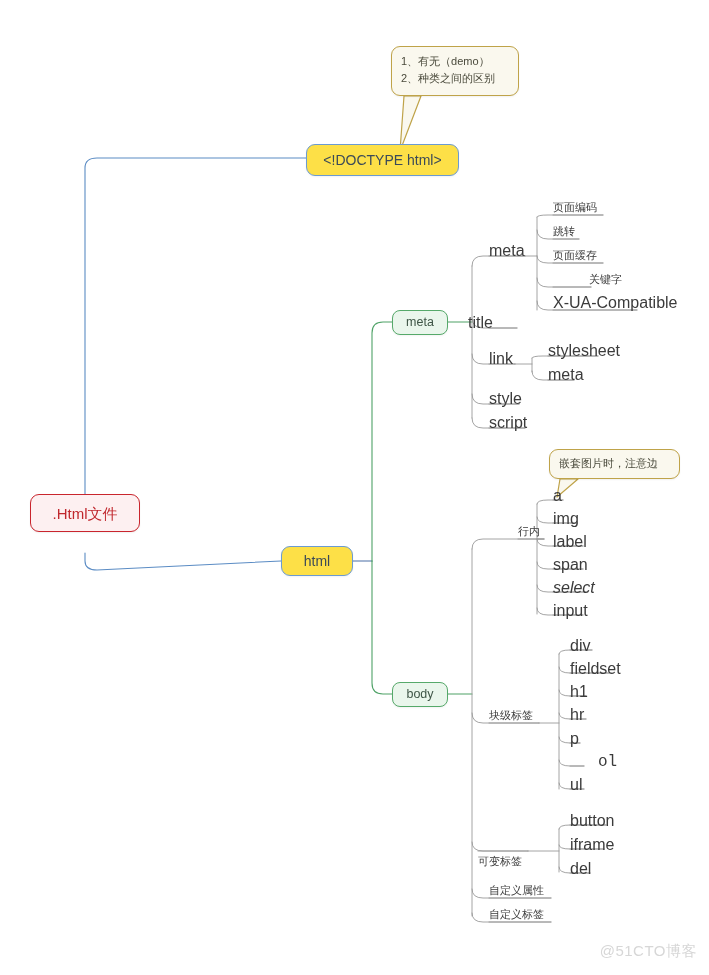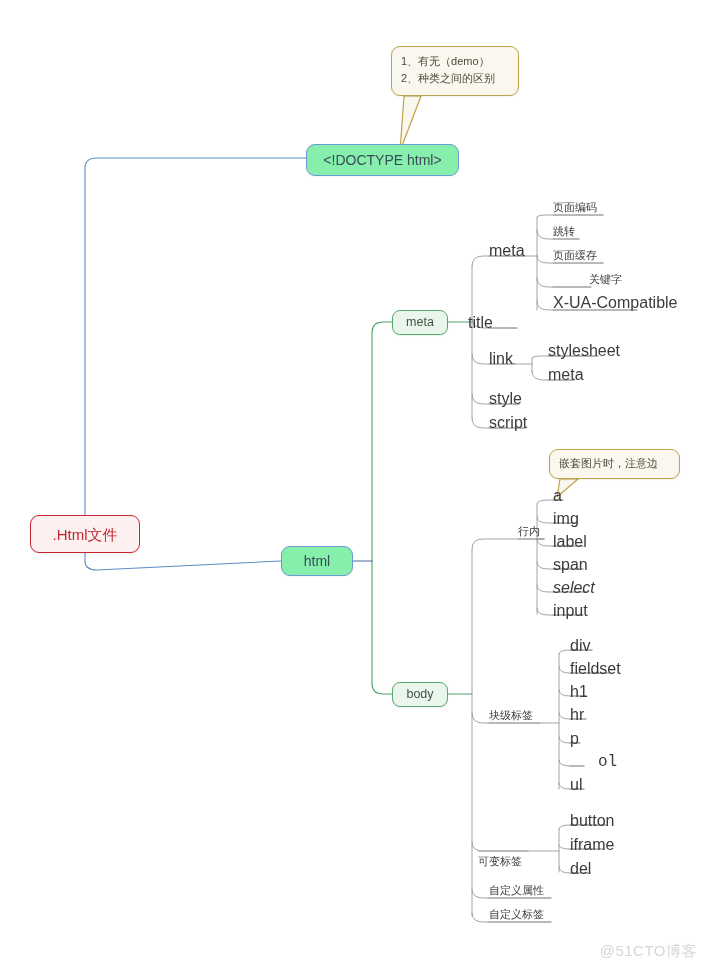--- a/index.html
+++ b/index.html
@@ -36,21 +36,21 @@
     background: #fdf0f1;
     border-radius: 9px;
     color: #c0272d;
     font-size: 15px;
     padding: 0 12px;
     box-shadow: 0 1px 2px rgba(0,0,0,0.06);
   }
   
   .node-blue {
     border: 1.2px solid #6b9bd2;
-    background: #86efac;
+    background: #fde047;
     border-radius: 9px;
     color: #3b4a58;
     font-size: 14px;
     padding: 0 0;
     box-shadow: 0 1px 2px rgba(0,0,0,0.05);
     justify-content: center;
   }
   
   .node-green {
     border: 1.1px solid #56a96a;
@@ -203,21 +203,21 @@
 
     <line x1="570" y1="825" x2="606" y2="825" stroke="#9a9a9a" stroke-width="0.9"></line>
     <line x1="570" y1="849" x2="604" y2="849" stroke="#9a9a9a" stroke-width="0.9"></line>
     <line x1="570" y1="873" x2="590" y2="873" stroke="#9a9a9a" stroke-width="0.9"></line>
 
     <path d="M 404 96 L 421 96 L 400 151 Z" fill="#faf8ee" stroke="#bfa349" stroke-width="1.2" stroke-linejoin="round"></path>
     <path d="M 560 479 L 578 479 L 557 497 Z" fill="#faf8ee" stroke="#bfa349" stroke-width="1.2" stroke-linejoin="round"></path>
   </g>
 </svg>
 
-<div class="node node-root" style="left:30px; top:515px; width:110px; height:38px;">
+<div class="node node-root" style="left:30px; top:494px; width:110px; height:38px;">
   <span>.Html文件</span>
 </div>
 
 <div class="node node-blue" style="left:306px; top:144px; width:153px; height:32px;">
   <span>&lt;!DOCTYPE html&gt;</span>
 </div>
 
 <div class="node node-blue" style="left:281px; top:546px; width:72px; height:30px;">
   <span>html</span>
 </div>

